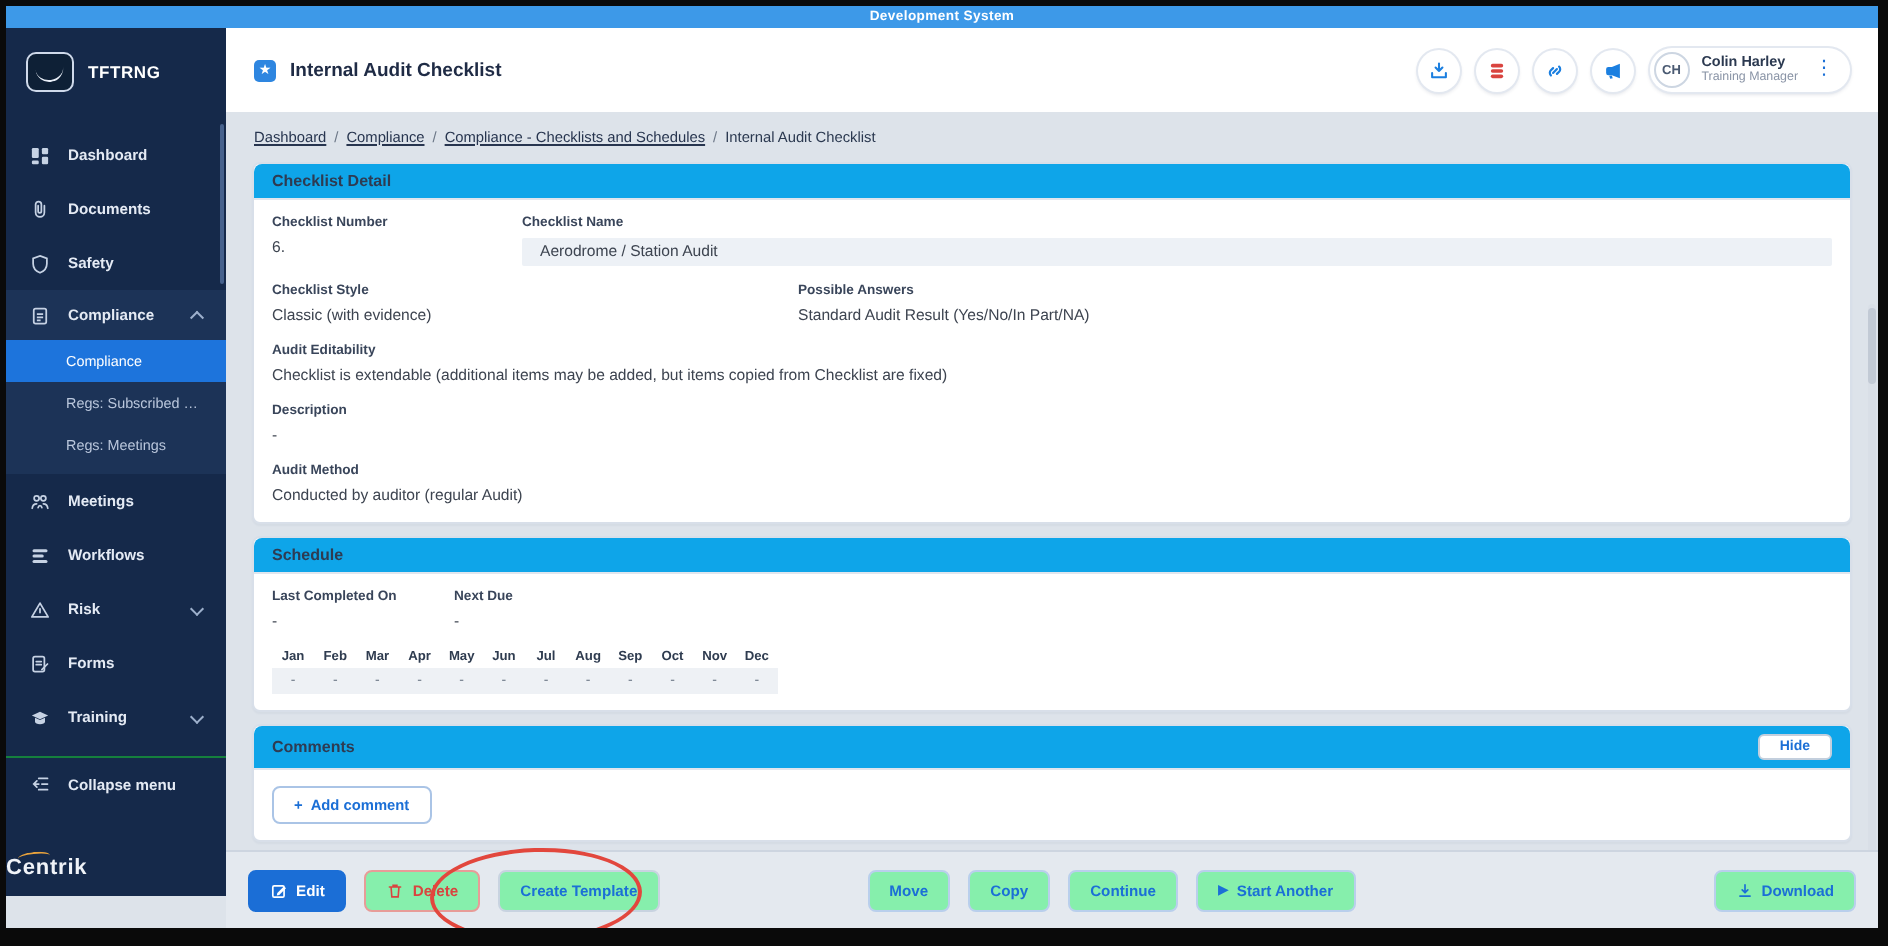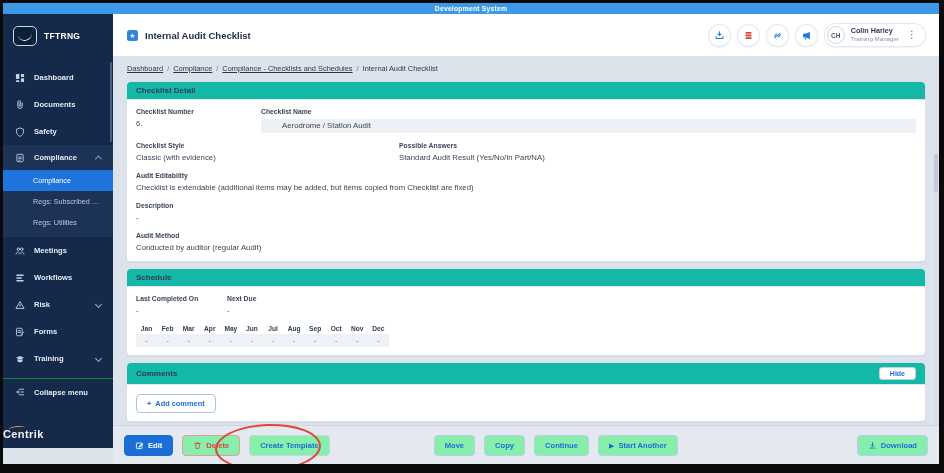--- a/index.html
+++ b/index.html
@@ -47,30 +47,30 @@
   .urole{font-size:6.2px;color:#8a94a6;line-height:8px;}
   .kebab{color:#1b6fd6;font-size:10px;line-height:10px;padding:0 2px;cursor:pointer;}
 
   .breadcrumb{height:25px;display:flex;align-items:center;padding:0 14px;font-size:7.4px;color:#2b3950;gap:4px;flex:0 0 auto;}
   .bc-link{color:#27354f;text-decoration:underline;cursor:pointer;}
   .bc-sep{color:#6b7686;}
   .bc-cur{color:#2b3950;}
 
   .content{flex:1;padding:0 13px;position:relative;overflow:hidden;}
   .panel{background:#fff;border:1px solid #d8dfe9;border-radius:4px;margin-bottom:6px;box-shadow:0 1px 1px rgba(30,50,90,.04);}
-  .panel-hd{background:#14b8a6;border-bottom:1px solid #e0e6ee;border-radius:4px 4px 0 0;padding:4px 9px;font-size:8px;font-weight:600;color:#2e3b52;display:flex;align-items:center;}
+  .panel-hd{background:#0ea5e9;border-bottom:1px solid #e0e6ee;border-radius:4px 4px 0 0;padding:4px 9px;font-size:8px;font-weight:600;color:#2e3b52;display:flex;align-items:center;}
   .panel-bd{padding:7px 9px 8px 9px;}
 
   .fld-label{font-size:6.8px;font-weight:bold;color:#39455a;line-height:9px;margin-bottom:3px;}
   .fld-value{font-size:7.8px;color:#3d4450;line-height:10px;}
   .row{display:flex;}
   .col-num{width:125px;flex:0 0 auto;}
   .col-style{width:263px;flex:0 0 auto;}
   .grow{flex:1;min-width:0;}
-  .hl{background:#edf1f6;padding:2px 21px;border-radius:1px;}
+  .hl{background:#edf1f6;padding:2px 9px;border-radius:1px;}
   .fb{margin-bottom:8px;}
 
   .sched-cols{display:flex;margin-bottom:7px;}
   .sc1{width:91px;}
   .months{display:flex;width:253px;}
   .mcol{flex:1;text-align:center;}
   .mh{font-size:6.6px;font-weight:bold;color:#2f3c50;padding:2px 0;}
   .mv{font-size:7px;color:#6b7685;background:#eef1f5;padding:3px 0;}
 
   .hide-btn{margin-left:auto;background:#fff;border:1px solid #c3cfdd;border-radius:3px;color:#1b6fd6;font-size:7px;font-weight:600;padding:2px 10px;cursor:pointer;}
@@ -139,21 +139,21 @@
                 <svg viewBox="0 0 16 16" fill="none" stroke="currentColor" stroke-width="1.4">
                   <rect x="3" y="2" width="10" height="12" rx="1.5"></rect>
                   <path d="M5.5 6.5h5M5.5 9h5M5.5 11.5h3"></path>
                 </svg>
               </span>
             <span>Compliance</span>
             <span class="caret up"></span>
           </div>
           <div class="sub-item active">Compliance</div>
           <div class="sub-item">Regs: Subscribed Cli...</div>
-          <div class="sub-item">Regs: Utilities</div>
+          <div class="sub-item">Regs: Meetings</div>
         </div>
         <div class="nav-item">
           <span class="nic">
               <svg viewBox="0 0 16 16" fill="none" stroke="currentColor" stroke-width="1.4" stroke-linecap="round">
                 <circle cx="5.3" cy="5" r="2"></circle>
                 <circle cx="10.7" cy="5" r="2"></circle>
                 <path d="M1.8 13c.2-2.2 1.6-3.6 3.5-3.6M14.2 13c-.2-2.2-1.6-3.6-3.5-3.6M6.5 12.5c.3-1.6 1.5-1.6 1.5-1.6s1.2 0 1.5 1.6"></path>
               </svg>
             </span>
           <span>Meetings</span>

